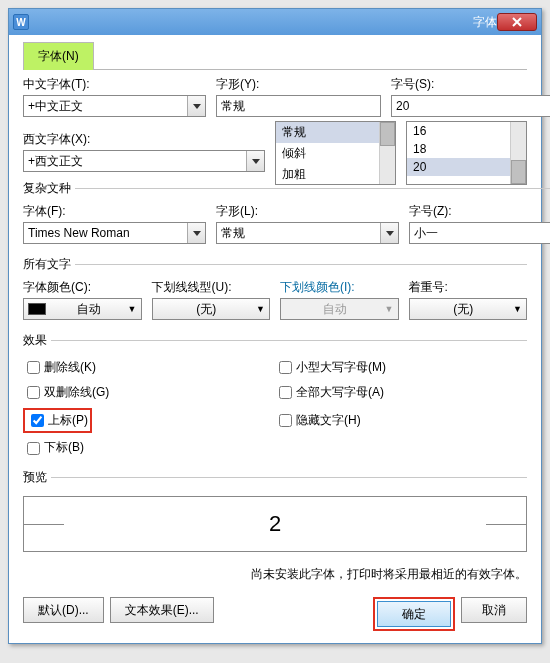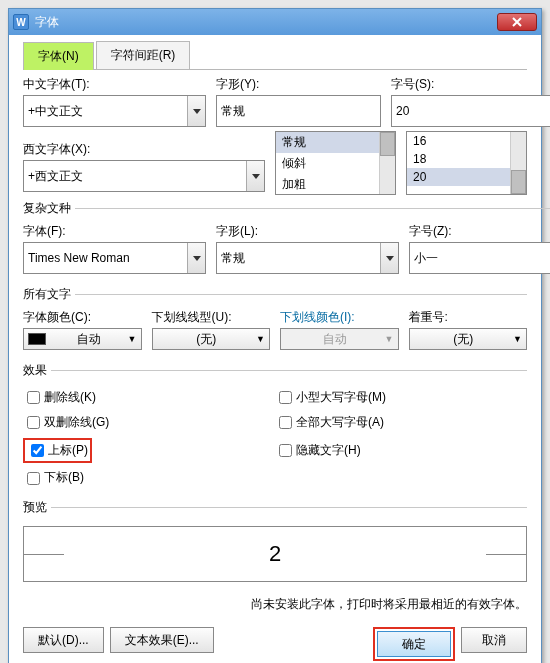--- a/index.html
+++ b/index.html
@@ -1,29 +1,29 @@
 <!DOCTYPE html>
 <html><head>
 <meta charset="utf-8">
 <style>
 * { box-sizing: border-box; font-family: "Microsoft YaHei", SimSun, sans-serif; font-size: 12px; }
 body { margin: 0; background: #e8e8e8; padding: 8px; }
 .window { width: 534px; background: #fff; border: 1px solid #5a8fc0; box-shadow: 2px 2px 4px rgba(0,0,0,0.3); margin: 0 auto; }
 .titlebar { height: 26px; background: linear-gradient(#7db3e8, #5a9adb); display: flex; align-items: center; padding: 0 4px; }
 .titlebar .icon { width: 16px; height: 16px; background: #4a8ed8; border: 1px solid #2b70b8; border-radius: 2px; display: flex; align-items: center; justify-content: center; color: #fff; font-size: 10px; font-weight: bold; }
-.titlebar .title { color: #fff; margin-left: 6px; flex: 1; }
+.titlebar .title { color: #fff; margin-left: 0; flex: 1; text-align: right; }
 .titlebar .close { width: 40px; height: 18px; background: linear-gradient(#e27070, #c23030); border: 1px solid #8a2020; border-radius: 3px; display: flex; align-items: center; justify-content: center; color: #fff; font-weight: bold; cursor: pointer; }
 .body { padding: 6px 14px 12px 14px; }
 .tabs { display: flex; border-bottom: 1px solid #b8b8b8; margin-bottom: 6px; }
 .tab { padding: 5px 14px; border: 1px solid #b8b8b8; border-bottom: none; background: #f3f3f3; margin-right: 2px; cursor: pointer; }
 .tab.active { background: #bef264; position: relative; top: 1px; }
 .row { display: flex; gap: 10px; margin-bottom: 4px; }
 .col { flex: 1; }
 .label { display: block; margin-bottom: 2px; }
-.combo { display: flex; width: 100%; height: 32px; border: 1px solid #888; background: #fff; }
+.combo { display: flex; width: 100%; height: 22px; border: 1px solid #888; background: #fff; }
 .combo input { flex: 1; border: none; padding: 0 4px; outline: none; font-size: 12px; }
 .combo .arrow { width: 18px; background: linear-gradient(#f8f8f8,#e0e0e0); border-left: 1px solid #aaa; display: flex; align-items: center; justify-content: center; cursor: pointer; }
 .listbox { border: 1px solid #888; height: 64px; overflow: hidden; position: relative; }
 .listbox .item { padding: 2px 6px; }
 .listbox .item.sel { background: #d0d8e8; }
 .listbox .scroll { position: absolute; right: 0; top: 0; width: 16px; height: 100%; background: #e8e8e8; border-left: 1px solid #ccc; }
 .listbox .scroll .thumb { width: 100%; height: 24px; background: #c0c0c0; border: 1px solid #a0a0a0; }
 fieldset { border: 1px solid #c8c8c8; border-left: none; border-right: none; border-bottom: none; margin: 8px 0 4px 0; padding: 6px 0 0 0; }
 legend { padding: 0 4px 0 0; }
 .dropdown { display:flex; height:22px; border:1px solid #888; background:linear-gradient(#fdfdfd,#e8e8e8); align-items:center; padding:0 4px; cursor:pointer; }
@@ -55,21 +55,20 @@
     <div class="close">
       <svg width="10" height="10" viewBox="0 0 10 10">
           <path d="M1 1 L9 9 M9 1 L1 9" stroke="#fff" stroke-width="2"></path>
         </svg>
     </div>
   </div>
   <div class="body">
 
     <div class="tabs">
       <div class="tab active">字体(N)</div>
-      <div class="tab">字符间距(R)</div>
     </div>
 
     <div class="row">
       <div class="col" style="flex:2">
         <span class="label">中文字体(T):</span>
         <div class="combo">
           <input value="+中文正文" style="">
           <div class="arrow">
               <svg class="tri" viewBox="0 0 8 8">
                 <path d="M0 2 L8 2 L4 7 Z" fill="#333"></path>

